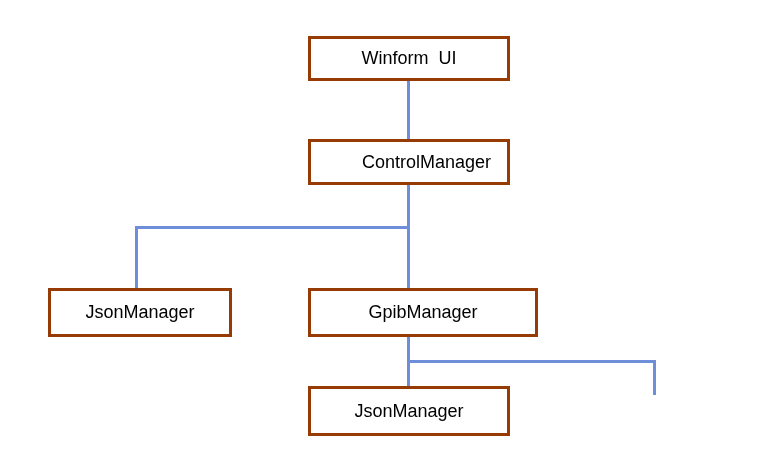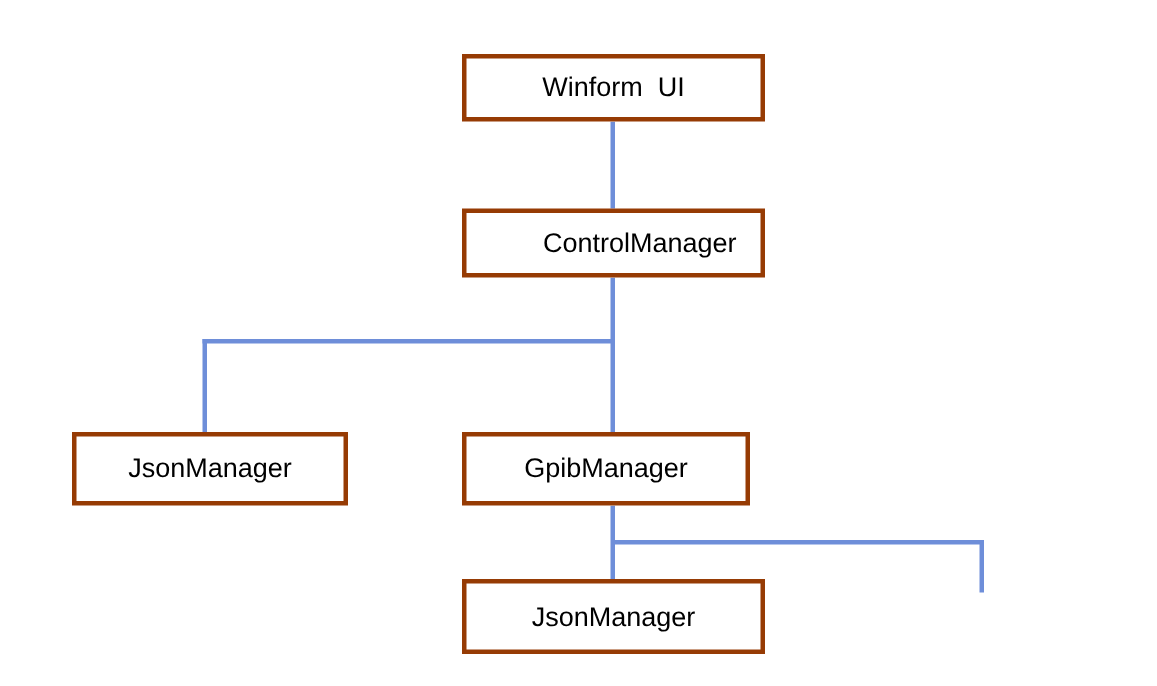--- a/index.html
+++ b/index.html
@@ -40,21 +40,21 @@
   #e-branch-left-h  { left: 135px; top: 226px; width: 275px; height: 3px; }
   #e-branch-left-v  { left: 135px; top: 226px; width: 3px;   height: 63px; }
   #e-gpib-device    { left: 407px; top: 337px; width: 3px;   height: 50px; }
   #e-branch-right-h { left: 408px; top: 360px; width: 248px; height: 3px; }
   #e-branch-right-v { left: 653px; top: 360px; width: 3px;   height: 35px; }
 
   
   #n-winform { left: 308px; top: 36px;  width: 202px; height: 45px; }
   #n-control { left: 308px; top: 139px; width: 202px; height: 46px; padding-left: 35px; }
   #n-json    { left: 48px;  top: 288px; width: 184px; height: 49px; }
-  #n-gpib    { left: 308px; top: 288px; width: 192px; height: 49px; }
+  #n-gpib    { left: 308px; top: 288px; width: 230px; height: 49px; }
   #n-device  { left: 308px; top: 386px; width: 202px; height: 50px; }
   #n-comm    { left: 553px; top: 394px; width: 202px; height: 49px; }
 </style>
 </head>
 <body>
 
 <div class="canvas">
 
   <div class="edge" id="e-win-ctrl"></div>
   <div class="edge" id="e-ctrl-gpib"></div>

